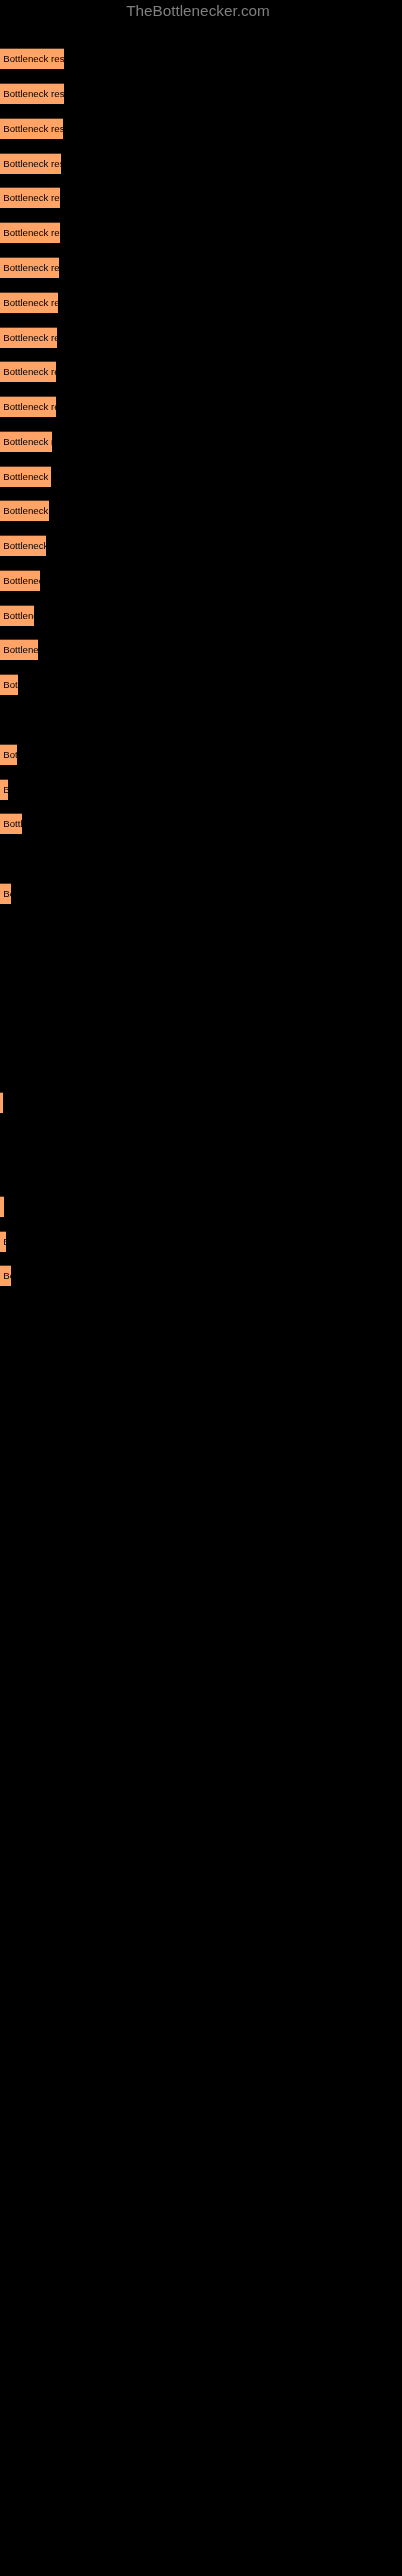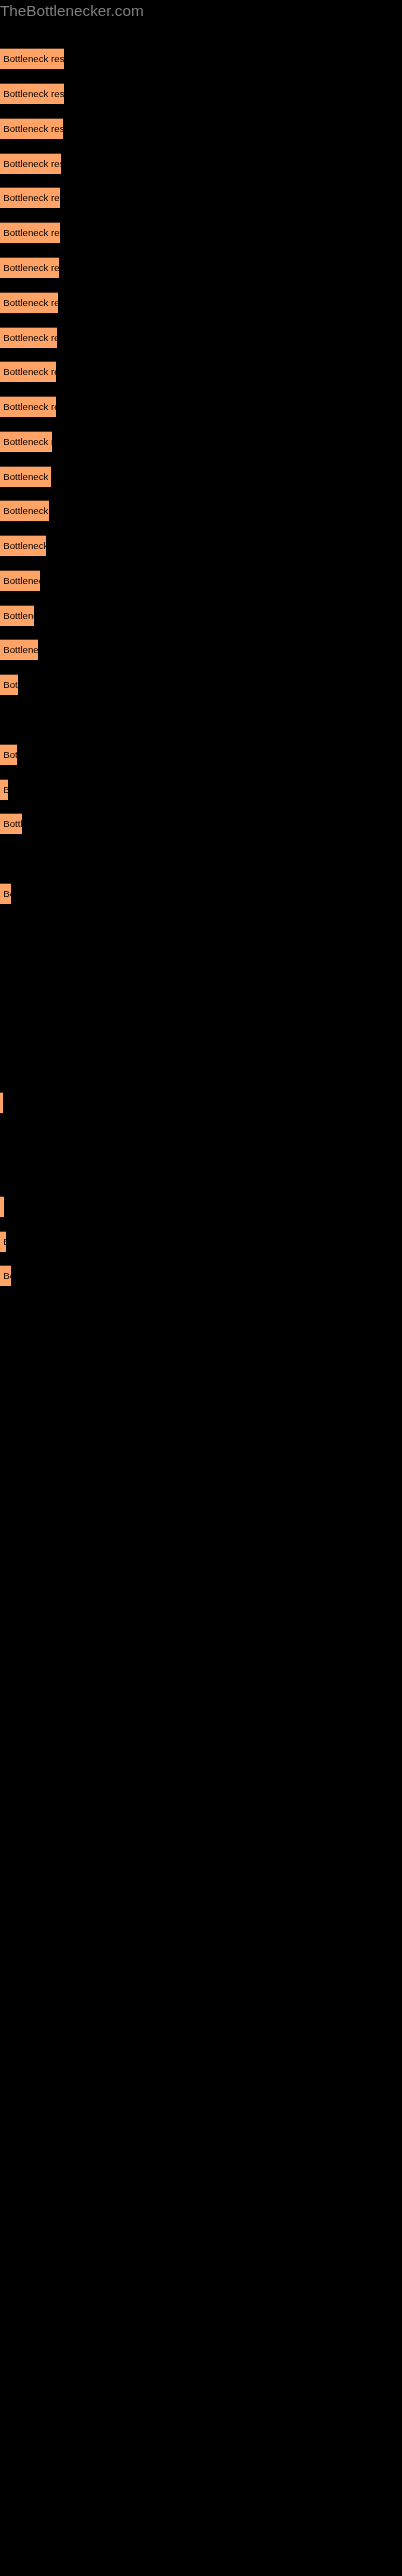--- a/index.html
+++ b/index.html
@@ -13,21 +13,21 @@
     position: relative;
     overflow: hidden;
     font-family: "Liberation Sans", sans-serif;
     -webkit-font-smoothing: antialiased;
   }
   #watermark {
     position: absolute;
     top: 0px;
     left: 0px;
     width: 396px;
-    text-align: left;
+    text-align: center;
     font-size: 15.3px;
     line-height: 21px;
     color: #7f7f7f;
     letter-spacing: 0px;
     white-space: nowrap;
     font-family: "Liberation Sans", sans-serif;
   }
   #plot {
     position: absolute;
     left: 0px;

